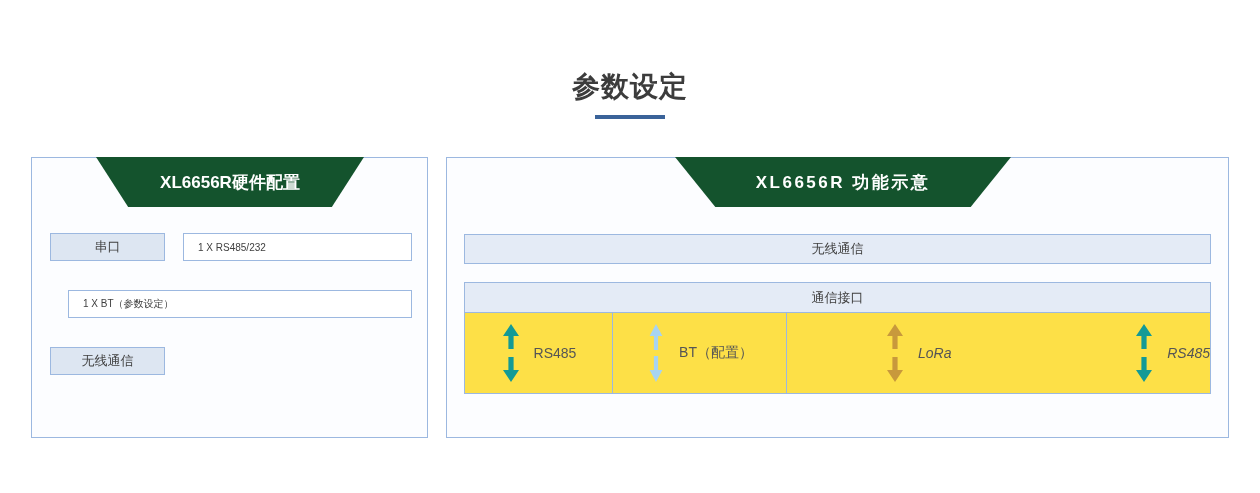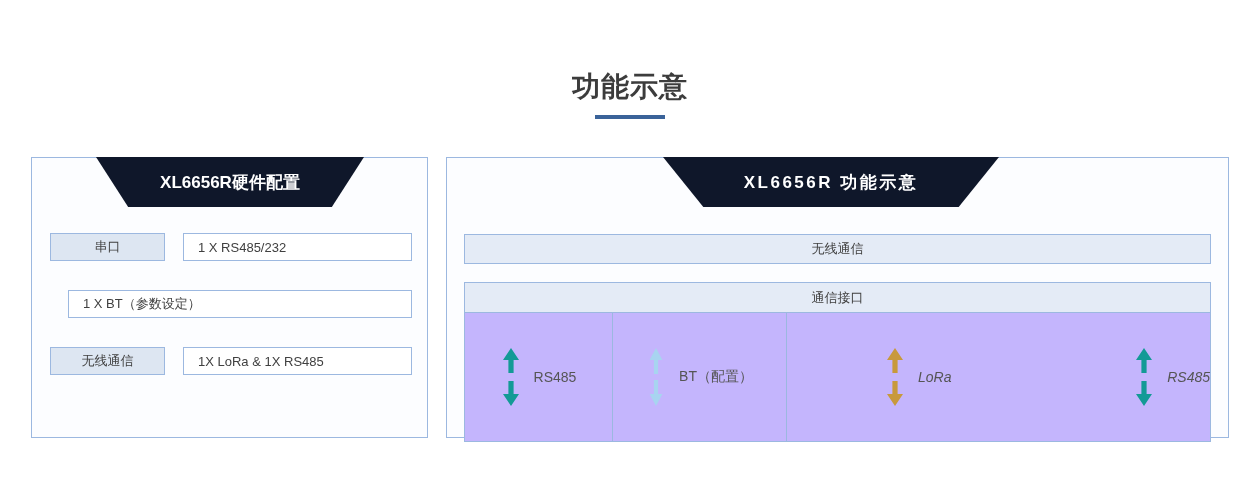--- a/index.html
+++ b/index.html
@@ -46,33 +46,33 @@
     box-sizing: border-box;
   }
   #panel-left  { left: 31px;  top: 157px; width: 397px; height: 281px; }
   #panel-right { left: 446px; top: 157px; width: 783px; height: 281px; }
 
   
   .banner {
     position: absolute;
     top: -1px;
     height: 50px;
-    background: #0f172a;
+    background: #14532d;
     color: #ffffff;
     font-size: 17px;
     font-weight: bold;
     display: flex;
     align-items: center;
     justify-content: center;
     box-sizing: border-box;
     -webkit-clip-path: polygon(0 0, 100% 0, 88% 100%, 12% 100%);
     clip-path: polygon(0 0, 100% 0, 88% 100%, 12% 100%);
   }
   #banner-left  { left: 64px;  width: 268px; }
-  #banner-right { left: 216px; width: 336px; letter-spacing: 2.5px; }
+  #banner-right { left: 228px; width: 336px; letter-spacing: 2.5px; }
 
   
   #left-rows {
     position: absolute;
     left: 18px;
     top: 75px;
     width: 362px;
   }
   .spec-row {
     display: flex;
@@ -93,21 +93,21 @@
     align-items: center;
     justify-content: center;
   }
   .spec-value {
     margin-left: 18px;
     flex: 1;
     height: 28px;
     box-sizing: border-box;
     background: #ffffff;
     border: 1px solid #9cb8e0;
-    font-size: 13px;
+    font-size: 10px;
     color: #404040;
     display: flex;
     align-items: center;
     padding-left: 14px;
   }
 
   
   #diagram {
     position: absolute;
     left: 17px;
@@ -123,24 +123,24 @@
     color: #404040;
     display: flex;
     align-items: center;
     justify-content: center;
   }
   #bar-transparent { margin-bottom: 14px; }
   #bar-interface   { border-bottom: none; margin-top: 18px; }
 
   #iface-cells {
     display: flex;
-    height: 130px;
-    border: 1px solid #9cb8e0;
-    box-sizing: border-box;
-    background: #c4b5fd;
+    height: 82px;
+    border: 1px solid #9cb8e0;
+    box-sizing: border-box;
+    background: #fde047;
   }
   .iface-cell {
     border-right: 1px solid #9cb8e0;
     box-sizing: border-box;
     display: flex;
     align-items: center;
     justify-content: center;
     height: 100%;
   }
   .iface-cell:last-child { border-right: none; }
@@ -158,42 +158,41 @@
     font-size: 14px;
     color: #555555;
     white-space: nowrap;
   }
   .arrow-icon { display: block; }
 </style>
 </head>
 <body>
 
 <div id="page-title-wrap">
-  <div id="page-title">功能示意</div>
+  <div id="page-title">参数设定</div>
   <div id="title-underline"></div>
 </div>
 
 <div class="panel" id="panel-left">
 
   <div class="banner" id="banner-left">XL6656R硬件配置</div>
 
   <div id="left-rows">
 
     <div class="spec-row">
       <div class="spec-label">串口</div>
       <div class="spec-value">1 X RS485/232</div>
     </div>
 
     <div class="spec-row">
       <div class="spec-value">1 X BT（参数设定）</div>
     </div>
 
     <div class="spec-row">
       <div class="spec-label">无线通信</div>
-      <div class="spec-value">1X LoRa &amp; 1X RS485</div>
     </div>
 
   </div>
 </div>
 
 <div class="panel" id="panel-right">
 
   <div class="banner" id="banner-right">XL6656R 功能示意</div>
 
   <div id="diagram">

